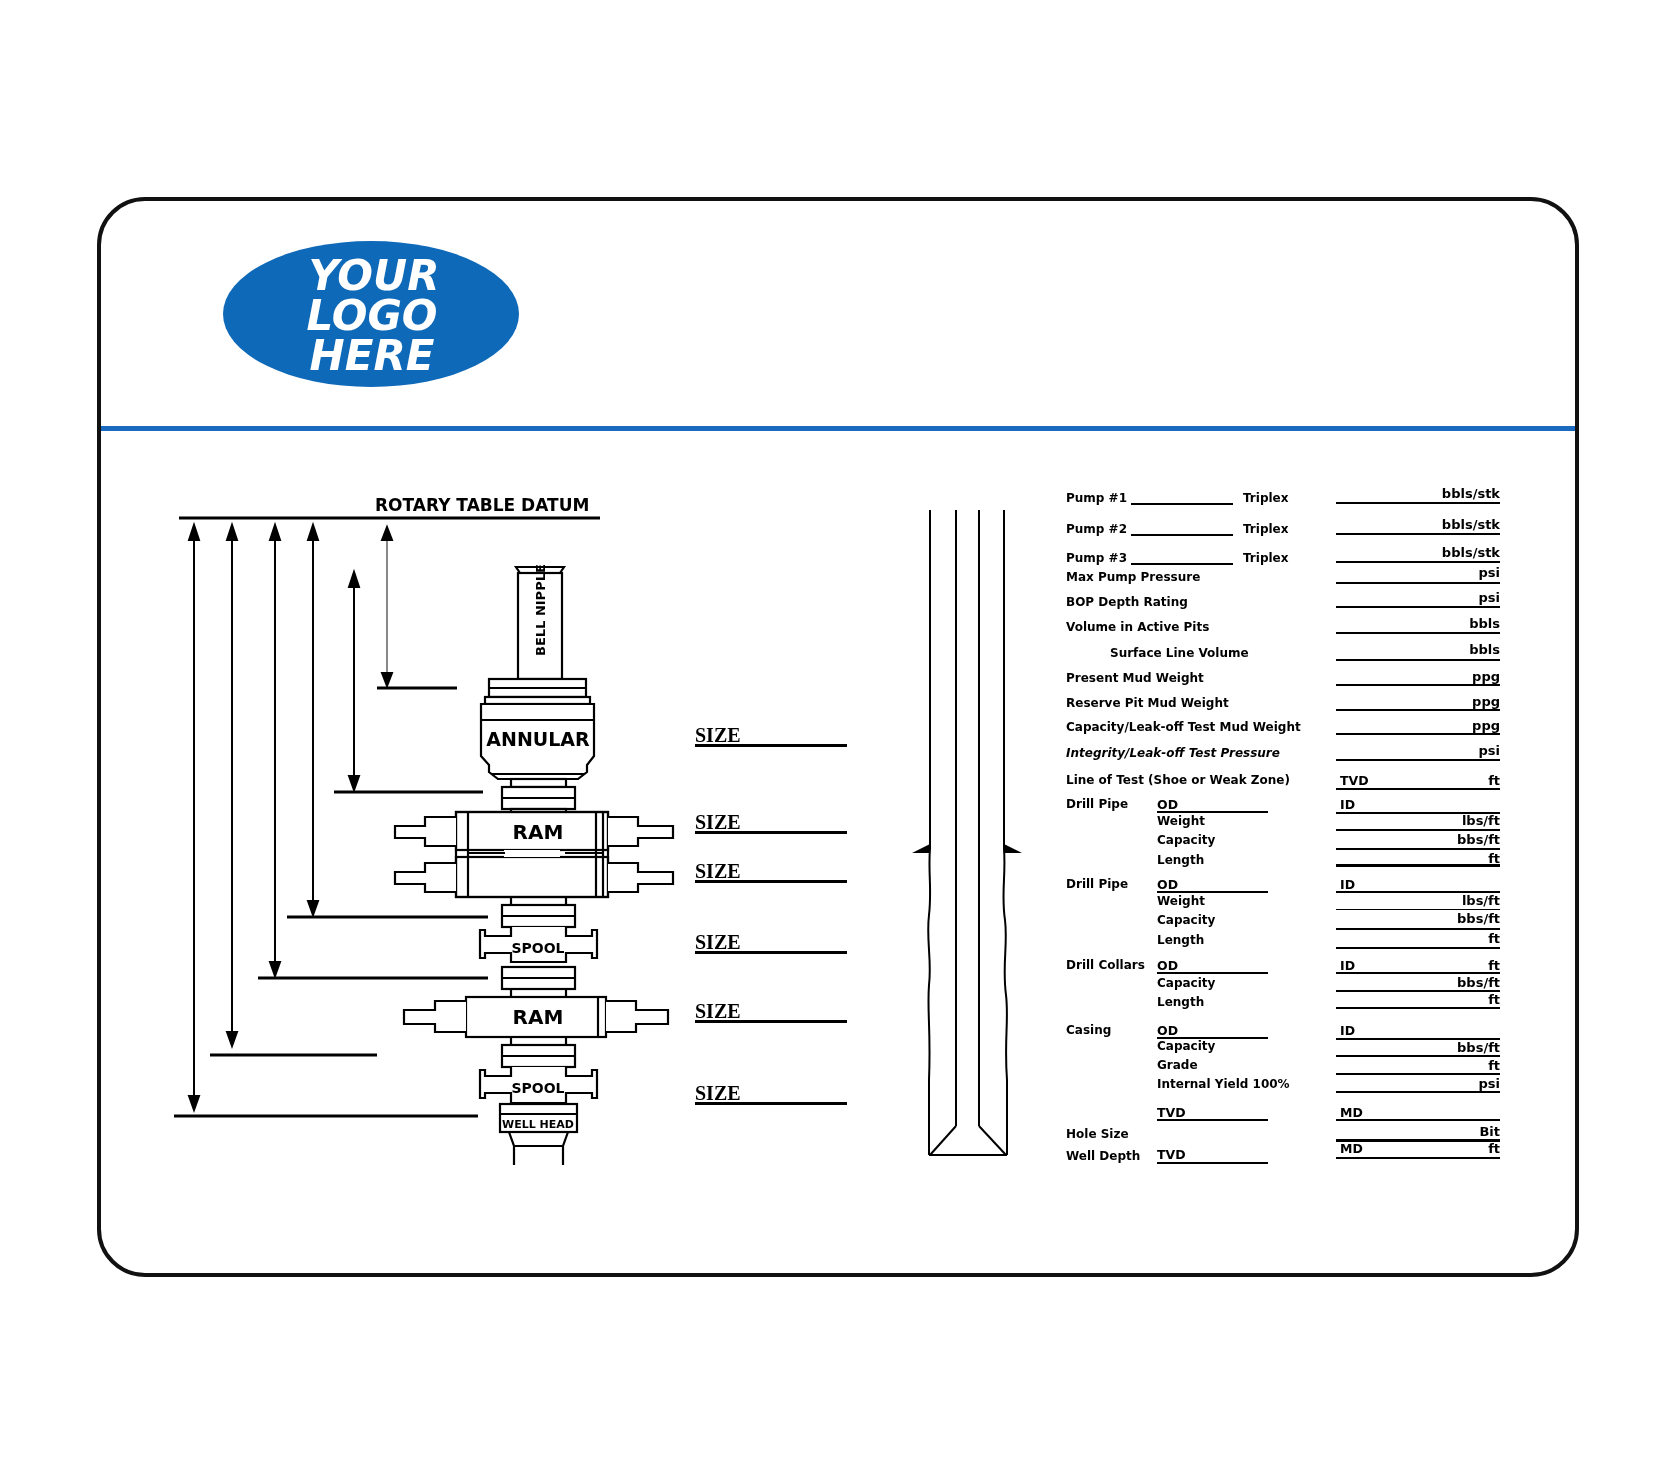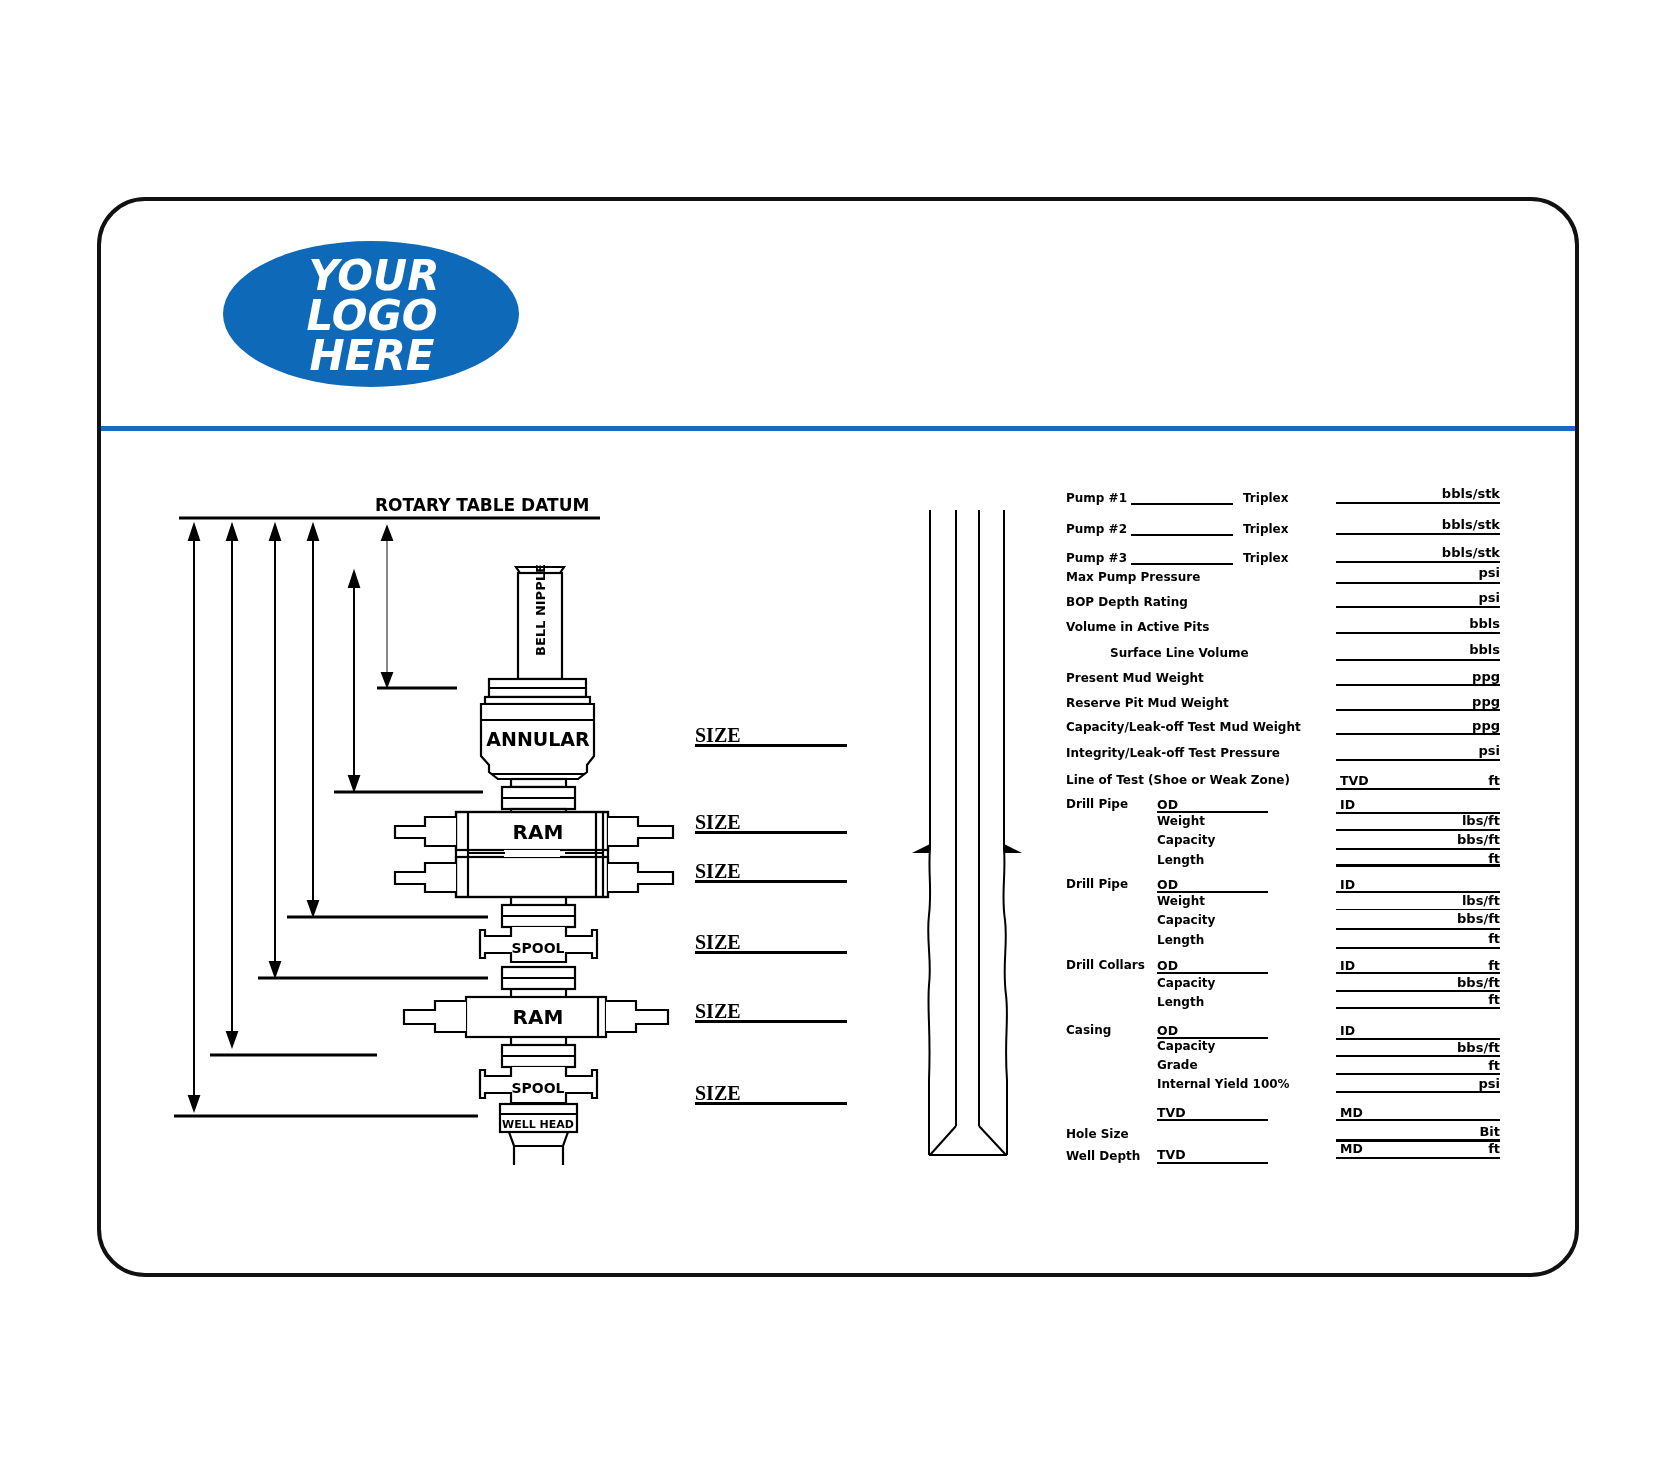--- a/index.html
+++ b/index.html
@@ -207,21 +207,21 @@
   <div class="rule" style="left:1336px;top:684px;width:164px;"></div>
 
   <span class="txt" style="left:1066px;top:696px;">Reserve Pit Mud Weight</span>
   <span class="unit" style="left:1336px;top:694px;width:164px;">ppg</span>
   <div class="rule" style="left:1336px;top:709px;width:164px;"></div>
 
   <span class="txt" style="left:1066px;top:720px;">Capacity/Leak-off Test Mud Weight</span>
   <span class="unit" style="left:1336px;top:718px;width:164px;">ppg</span>
   <div class="rule" style="left:1336px;top:733px;width:164px;"></div>
 
-  <span class="txt" style="left:1066px;top:746px;">Integrity/Leak-off Test Pressure</span>
+  <span class="txt" style="left:1066px;top:746px;font-style:italic;">Integrity/Leak-off Test Pressure</span>
   <span class="unit" style="left:1336px;top:743px;width:164px;">psi</span>
   <div class="rule" style="left:1336px;top:759px;width:164px;"></div>
 
   <span class="txt" style="left:1066px;top:773px;">Line of Test (Shoe or Weak Zone)</span>
   <span class="txt" style="left:1340px;top:773px;font-size:12.5px;">TVD</span>
   <span class="unit" style="left:1336px;top:773px;width:164px;">ft</span>
   <div class="rule" style="left:1336px;top:788px;width:164px;"></div>
 
   <span class="txt" style="left:1066px;top:797px;">Drill Pipe</span>
   <span class="txt" style="left:1157px;top:797px;font-size:12.5px;">OD</span>

